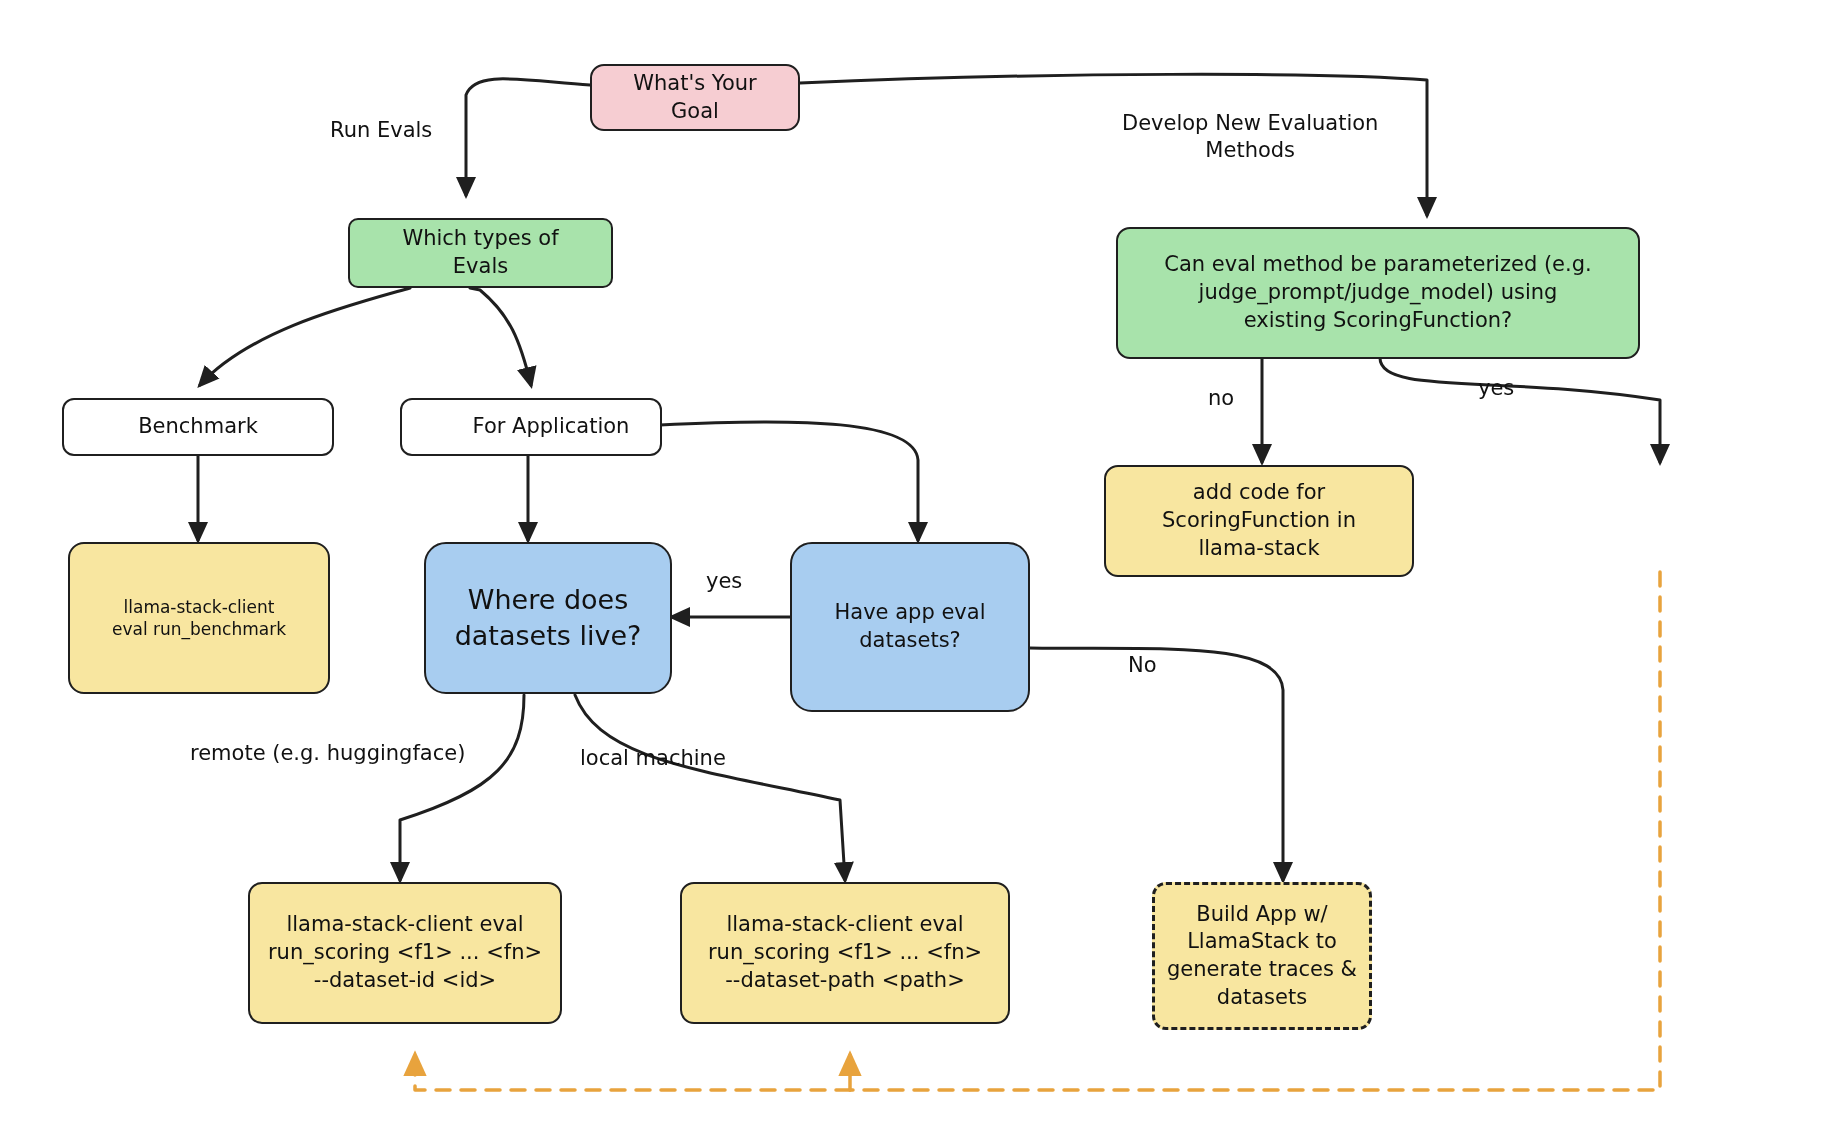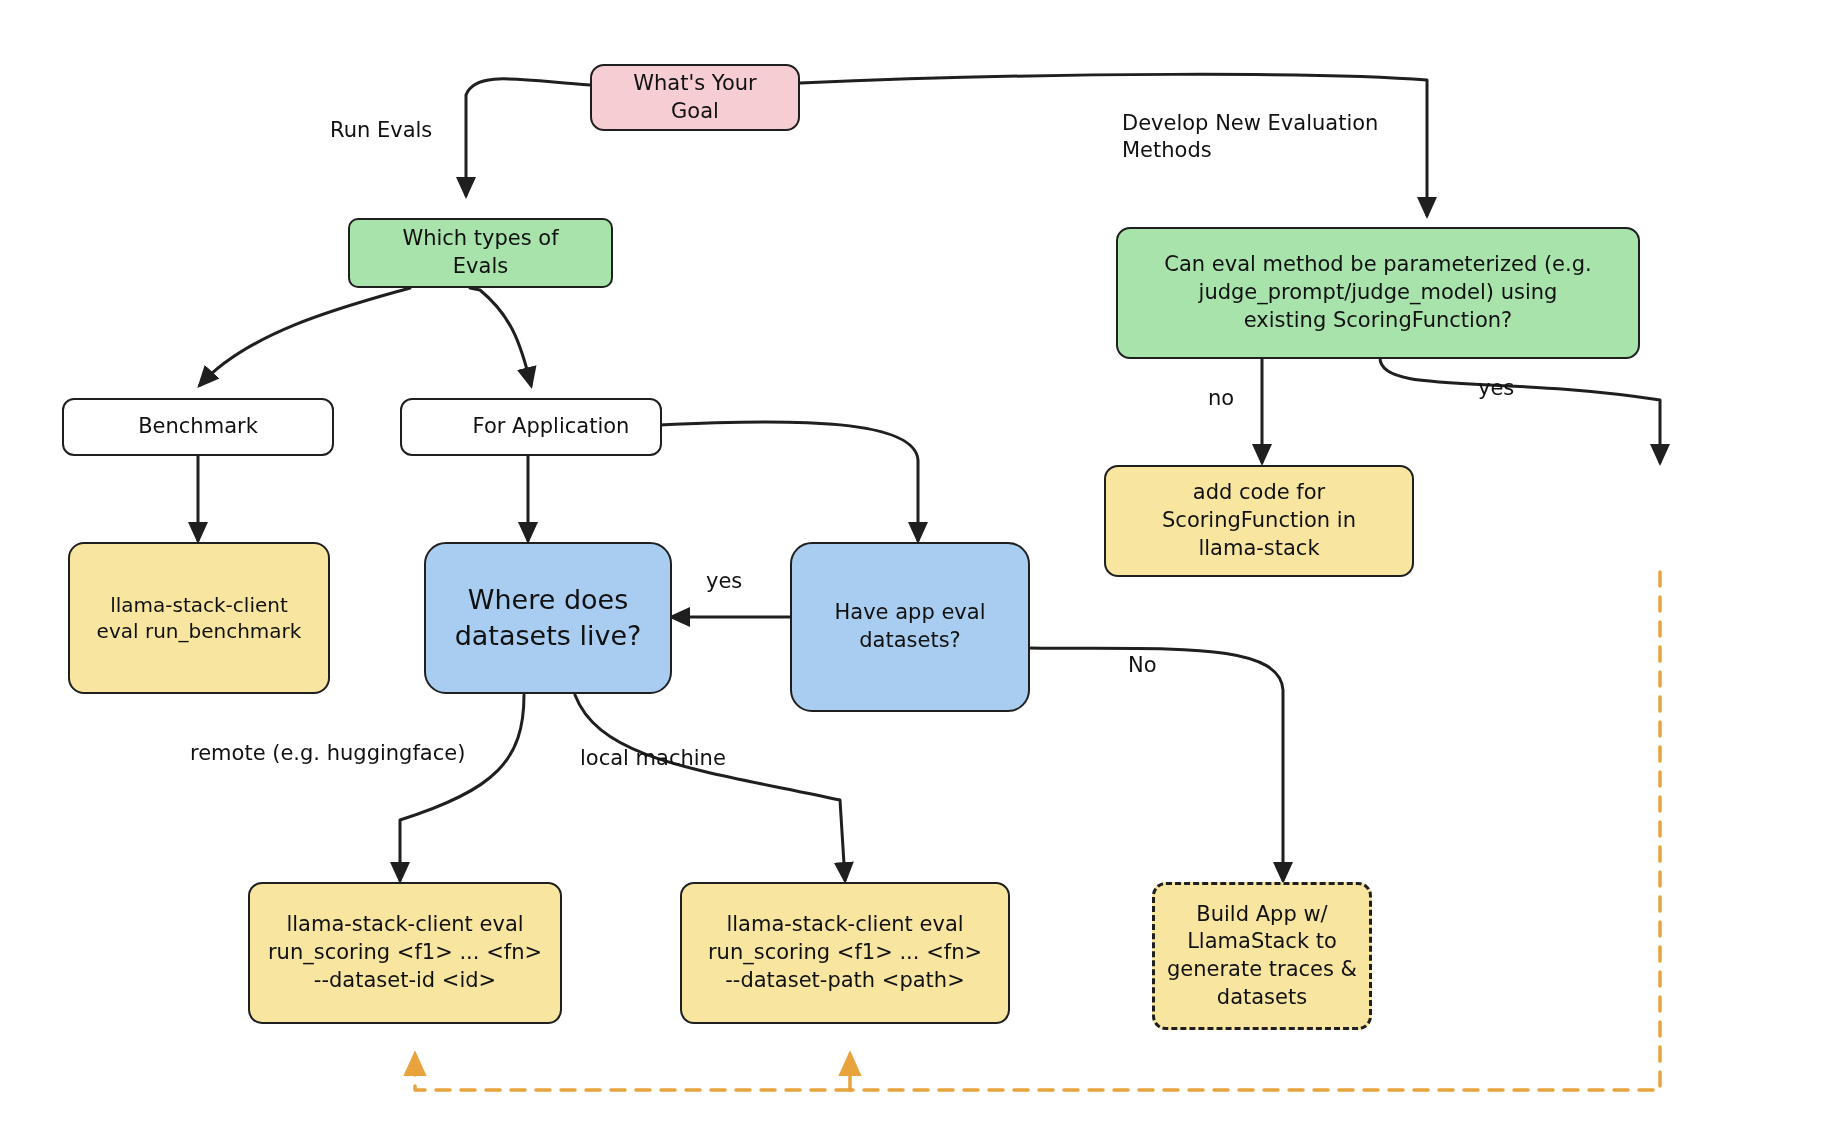--- a/index.html
+++ b/index.html
@@ -121,21 +121,21 @@
 
   <div class="node n-white" style="left:62px; top:398px; width:272px; height:58px; border-radius:12px; font-size:21px;">Benchmark</div>
 
   <div class="node n-white" style="left:400px; top:398px; width:262px; height:58px; border-radius:12px; font-size:21px;padding-left:48px;">For Application</div>
 
   <div class="node n-yellow" style="left:1104px; top:465px; width:310px; height:112px; border-radius:14px; font-size:21px;">add code for
 ScoringFunction in
 llama-stack</div>
 
 
-  <div class="node n-yellow" style="left:68px; top:542px; width:262px; height:152px; border-radius:16px; font-size:20px;">llama-stack-client
+  <div class="node n-yellow" style="left:68px; top:542px; width:262px; height:152px; border-radius:16px; font-size:17px;">llama-stack-client
 eval run_benchmark</div>
 
   <div class="node n-blue" style="left:424px; top:542px; width:248px; height:152px; border-radius:22px; font-size:27px;">Where does
 datasets live?</div>
 
   <div class="node n-blue" style="left:790px; top:542px; width:240px; height:170px; border-radius:22px; font-size:21px;">Have app eval
 datasets?</div>
 
   <div class="node n-yellow" style="left:248px; top:882px; width:314px; height:142px; border-radius:14px; font-size:21px;">llama-stack-client eval
 run_scoring &lt;f1&gt; ... &lt;fn&gt;
@@ -145,21 +145,21 @@
 run_scoring &lt;f1&gt; ... &lt;fn&gt;
 --dataset-path &lt;path&gt;</div>
 
   <div class="node n-yellow dashed" style="left:1152px; top:882px; width:220px; height:148px; border-radius:14px; font-size:21px;">Build App w/
 LlamaStack to
 generate traces &amp;
 datasets</div>
 
   <div class="edge-label" style="left:330px; top:117px; font-size:21px;">Run Evals</div>
 
-  <div class="edge-label" style="left:1122px; top:110px; font-size:21px; ">Develop New Evaluation
+  <div class="edge-label" style="left:1122px; top:110px; font-size:21px; text-align:center;">Develop New Evaluation
 Methods</div>
 
   <div class="edge-label" style="left:1208px; top:385px; font-size:21px;">no</div>
 
   <div class="edge-label" style="left:1478px; top:375px; font-size:21px;">yes</div>
 
   <div class="edge-label" style="left:706px; top:568px; font-size:21px;">yes</div>
 
   <div class="edge-label" style="left:1128px; top:652px; font-size:21px;">No</div>
 

